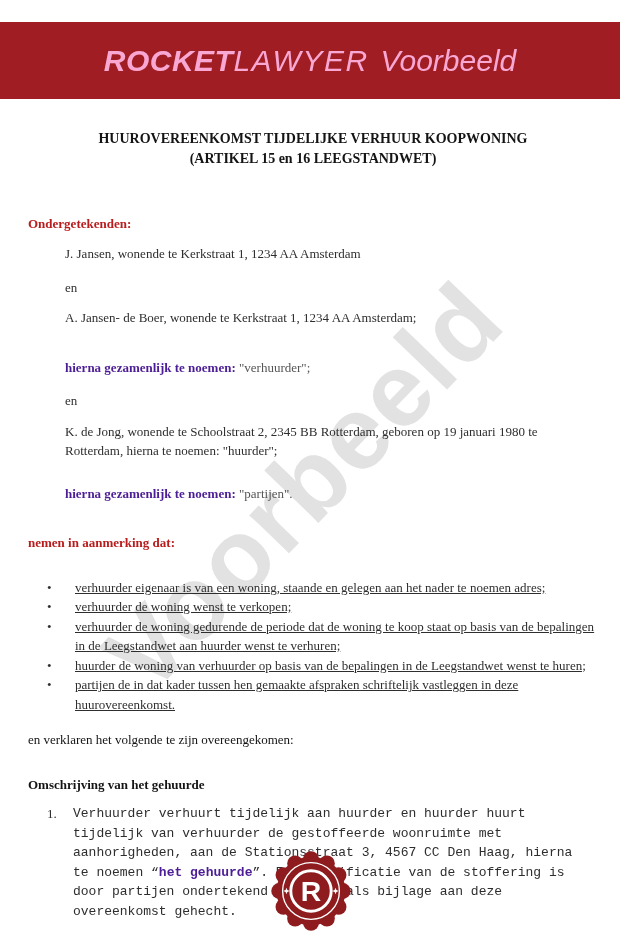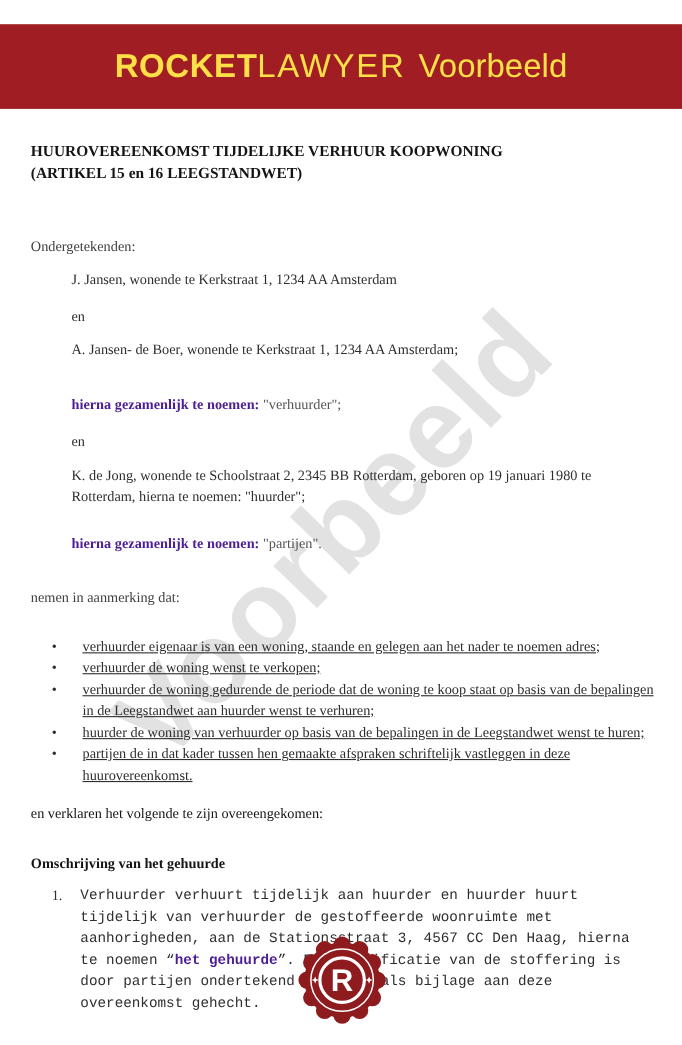--- a/index.html
+++ b/index.html
@@ -19,25 +19,26 @@
     margin-top: 22px;
     height: 77px;
     background: #A01E23;
     display: flex;
     align-items: center;
     justify-content: center;
     position: relative;
     z-index: 3;
   }
   .logo {
-    color: #fde047;
+    color: #f9a8d4;
     font-family: "Liberation Sans", sans-serif;
     font-size: 30px;
     white-space: nowrap;
     line-height: 1;
+    font-style: italic;
   }
   .logo .brand-bold  { font-weight: 700; letter-spacing: 0.5px; }
   .logo .brand-light { font-weight: 400; letter-spacing: 1.5px; }
   .logo .brand-badge { font-weight: 400; margin-left: 12px; }
 
   
   .watermark {
     position: absolute;
     left: 303px; top: 487px;
     transform: translate(-50%, -50%) rotate(-46deg);
@@ -52,30 +53,30 @@
   }
 
   
   .content {
     position: relative;
     z-index: 1;
     padding: 0 22px 0 28px;
   }
   .doc-title {
     margin-top: 30px;
-    text-align: left;
+    text-align: center;
     font-weight: 700;
     color: #141414;
     font-size: 14px;
     line-height: 1.45;
   }
   .b { font-weight: 700; color: #4c1d95; }
   .q { color: #555; }
 
-  .sec-heading { margin-top: 44px; font-weight: 400; color: #404040; }
+  .sec-heading { margin-top: 44px; font-weight: 700; color: #b91c1c; }
   .p-indent { margin-left: 37px; }
   .mt-sm { margin-top: 11px; }
   .mt-md { margin-top: 14px; }
   .mt-lg { margin-top: 23px; }
   .mt-xl { margin-top: 30px; }
 
   .bullets { margin-top: 25px; margin-left: 19px; }
   .bullet-row { display: flex; }
   .bullet-glyph { width: 28px; flex: 0 0 28px; }
   .bullet-text { flex: 1; padding-right: 2px; text-decoration: underline; }

